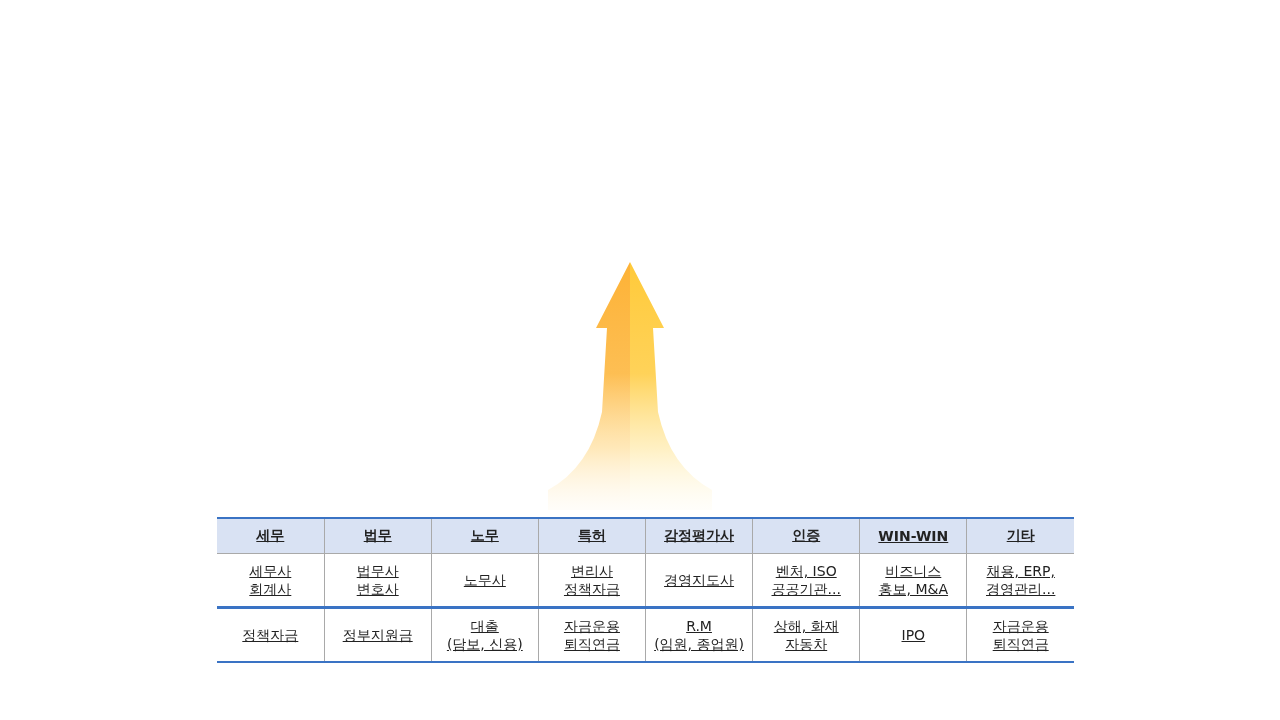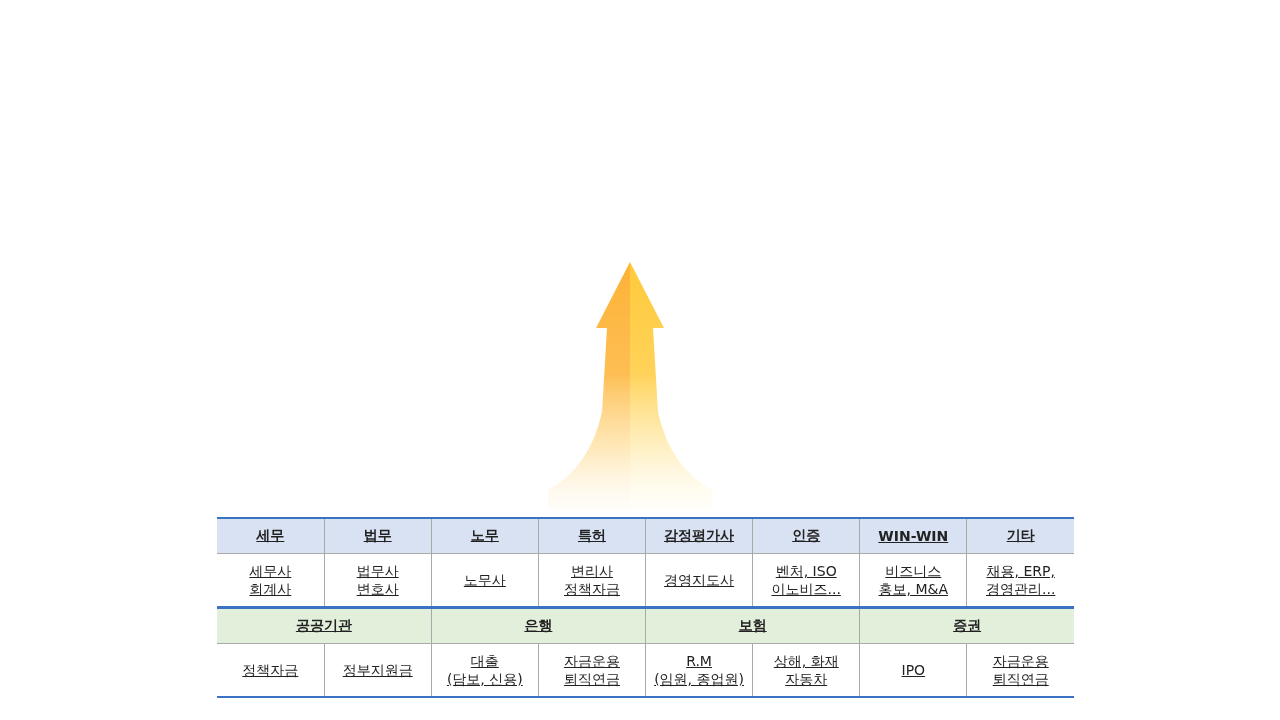--- a/index.html
+++ b/index.html
@@ -127,42 +127,36 @@
       </td>
       <td>
         <span class="cell-line">변리사</span>
         <span class="cell-line">정책자금</span>
       </td>
       <td>
         <span class="cell-line">경영지도사</span>
       </td>
       <td>
         <span class="cell-line">벤처, ISO</span>
-        <span class="cell-line">이노비즈...</span>
+        <span class="cell-line">공공기관...</span>
       </td>
       <td>
         <span class="cell-line">비즈니스</span>
         <span class="cell-line">홍보, M&amp;A</span>
       </td>
       <td>
         <span class="cell-line">채용, ERP,</span>
         <span class="cell-line">경영관리...</span>
       </td>
     </tr>
   </tbody>
     </table>
 
   <table class="grid t2">
     <tbody>
-        <tr>
-      <th colspan="2">공공기관</th>
-      <th colspan="2">은행</th>
-      <th colspan="2">보험</th>
-      <th colspan="2">증권</th>
-    </tr>
     <tr>
       <td>
         <span class="cell-line">정책자금</span>
       </td>
       <td>
         <span class="cell-line">정부지원금</span>
       </td>
       <td>
         <span class="cell-line">대출</span>
         <span class="cell-line">(담보, 신용)</span>

